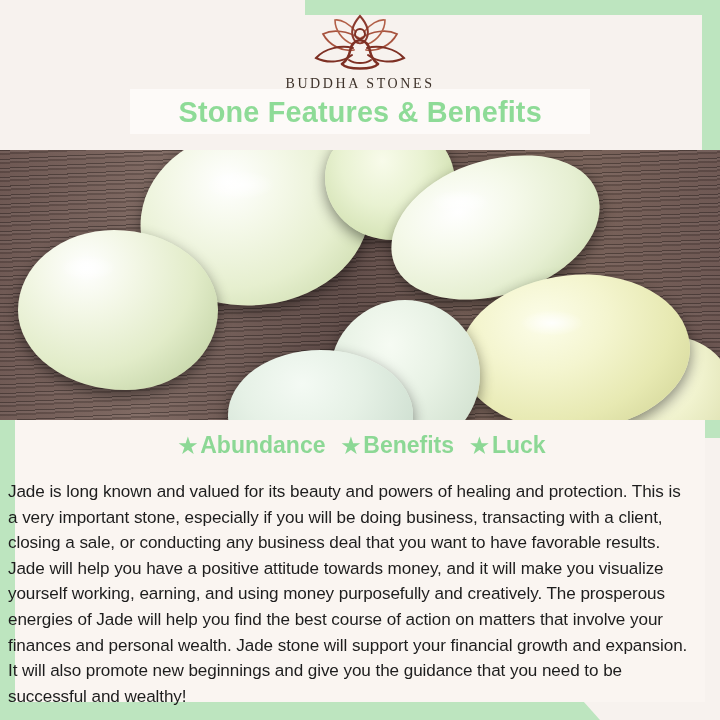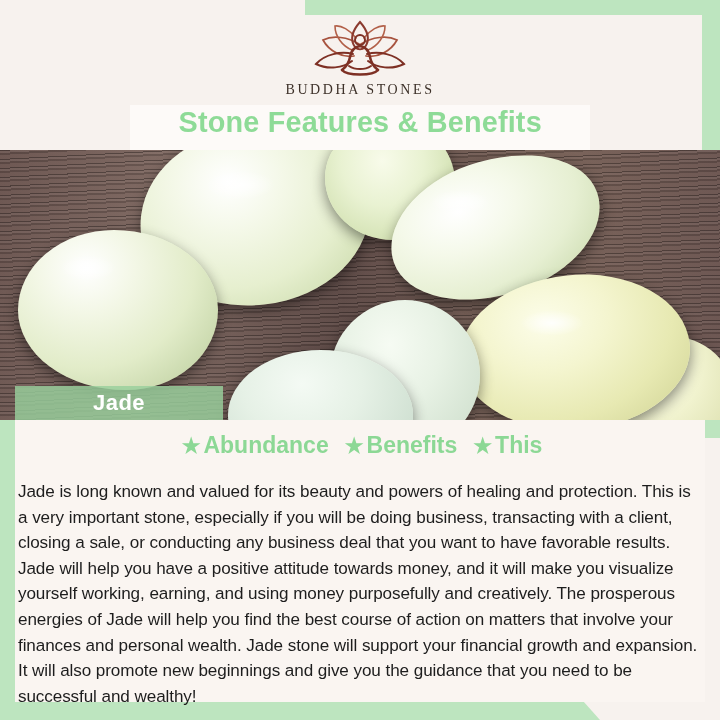--- a/index.html
+++ b/index.html
@@ -61,47 +61,47 @@
   .header {
     position: absolute;
     top: 0;
     left: 0;
     width: 720px;
     height: 110px;
     display: flex;
     flex-direction: column;
     align-items: center;
     justify-content: flex-start;
-    padding-top: 18px;
+    padding-top: 12px;
     box-sizing: border-box;
   }
   .logo-mark {
     width: 120px;
     height: 62px;
     display: block;
   }
   .brand-name {
     margin-top: 2px;
     font-family: "Liberation Serif", serif;
     font-size: 14px;
     letter-spacing: 2.6px;
     color: #3d3129;
     font-weight: 400;
   }
 
   
   .title-banner {
     position: absolute;
-    top: 105px;
+    top: 89px;
     left: 130px;
     width: 460px;
     height: 45px;
     background: #fdfaf8;
     display: flex;
-    align-items: flex-start;
+    align-items: center;
     justify-content: center;
   }
   .title-text {
     font-size: 30px;
     font-weight: bold;
     color: #8edb97;
     letter-spacing: 0.2px;
     white-space: nowrap;
     transform: scaleX(0.96);
   }
@@ -233,21 +233,21 @@
   .keywords .kw-star {
     color: #8cd895;
     font-size: 21px;
     margin: 0 3px 0 10px;
   }
   .keywords .kw-word { margin-right: 6px; }
 
   .paragraph {
     position: absolute;
     top: 462px;
-    left: 18px;
+    left: 8px;
     width: 684px;
     font-size: 17.1px;
     line-height: 25.6px;
     color: #1d1d1d;
     text-align: left;
     letter-spacing: -0.1px;
     word-spacing: 0.1px;
   }
 </style>
 </head>
@@ -305,25 +305,22 @@
     <div class="stone s5"></div>
     <div class="stone s1"></div>
     <div class="stone s8"></div>
     <div class="stone s6"></div>
     <div class="shine" style="left:60px; top:105px; width:56px; height:26px;"></div>
     <div class="shine" style="left:205px; top:20px; width:70px; height:30px;"></div>
     <div class="shine" style="left:430px; top:40px; width:60px; height:24px;"></div>
     <div class="shine" style="left:520px; top:160px; width:64px; height:26px;"></div>
   </div>
 
-  <div class="jade-band">
-    <span class="jade-label">Jade</span>
+
+  <div class="body-panel"></div>
+
+  <div class="keywords">
+    <span><span class="kw-star">★</span><span class="kw-word">Abundance</span></span><span><span class="kw-star">★</span><span class="kw-word">Benefits</span></span><span><span class="kw-star">★</span><span class="kw-word">Luck</span></span>
   </div>
 
-  <div class="body-panel"></div>
-
-  <div class="keywords">
-    <span><span class="kw-star">★</span><span class="kw-word">Abundance</span></span><span><span class="kw-star">★</span><span class="kw-word">Benefits</span></span><span><span class="kw-star">★</span><span class="kw-word">This</span></span>
-  </div>
-
   <p class="paragraph">Jade is long known and valued for its beauty and powers of healing and protection. This is a very important stone, especially if you will be doing business, transacting with a client, closing a sale, or conducting any business deal that you want to have favorable results. Jade will help you have a positive attitude towards money, and it will make you visualize yourself working, earning, and using money purposefully and creatively. The prosperous energies of Jade will help you find the best course of action on matters that involve your finances and personal wealth. Jade stone will support your financial growth and expansion. It will also promote new beginnings and give you the guidance that you need to be successful and wealthy!</p>
 
 </div>
 
 </body></html>

